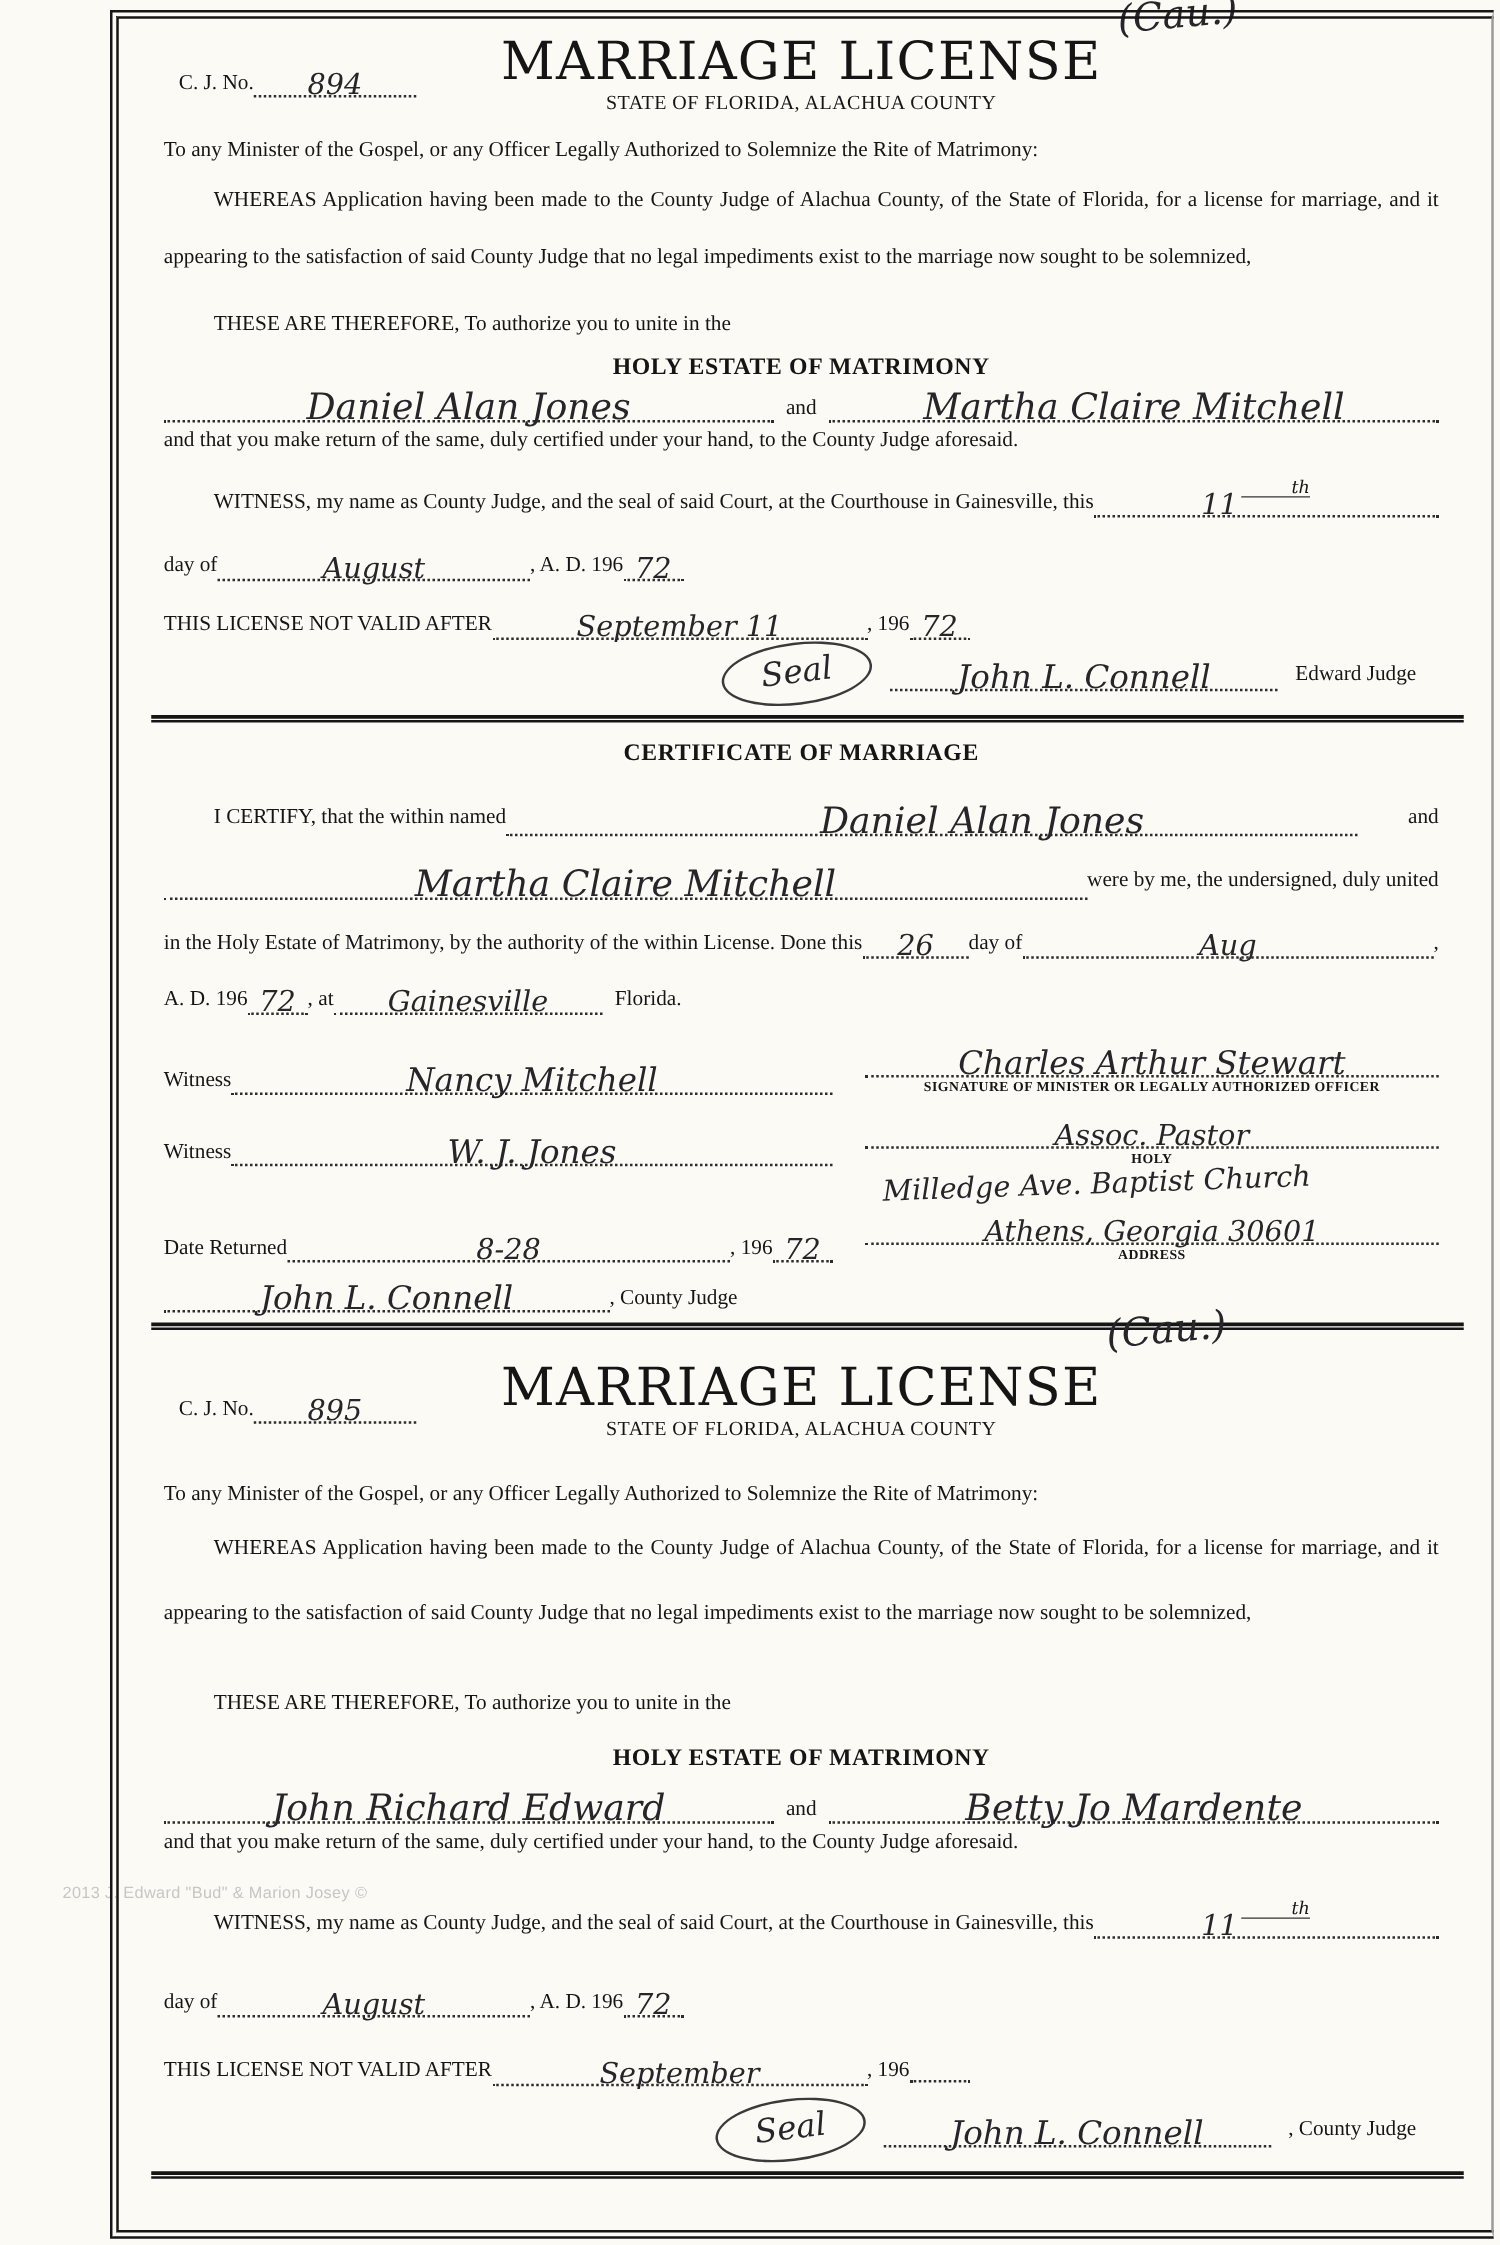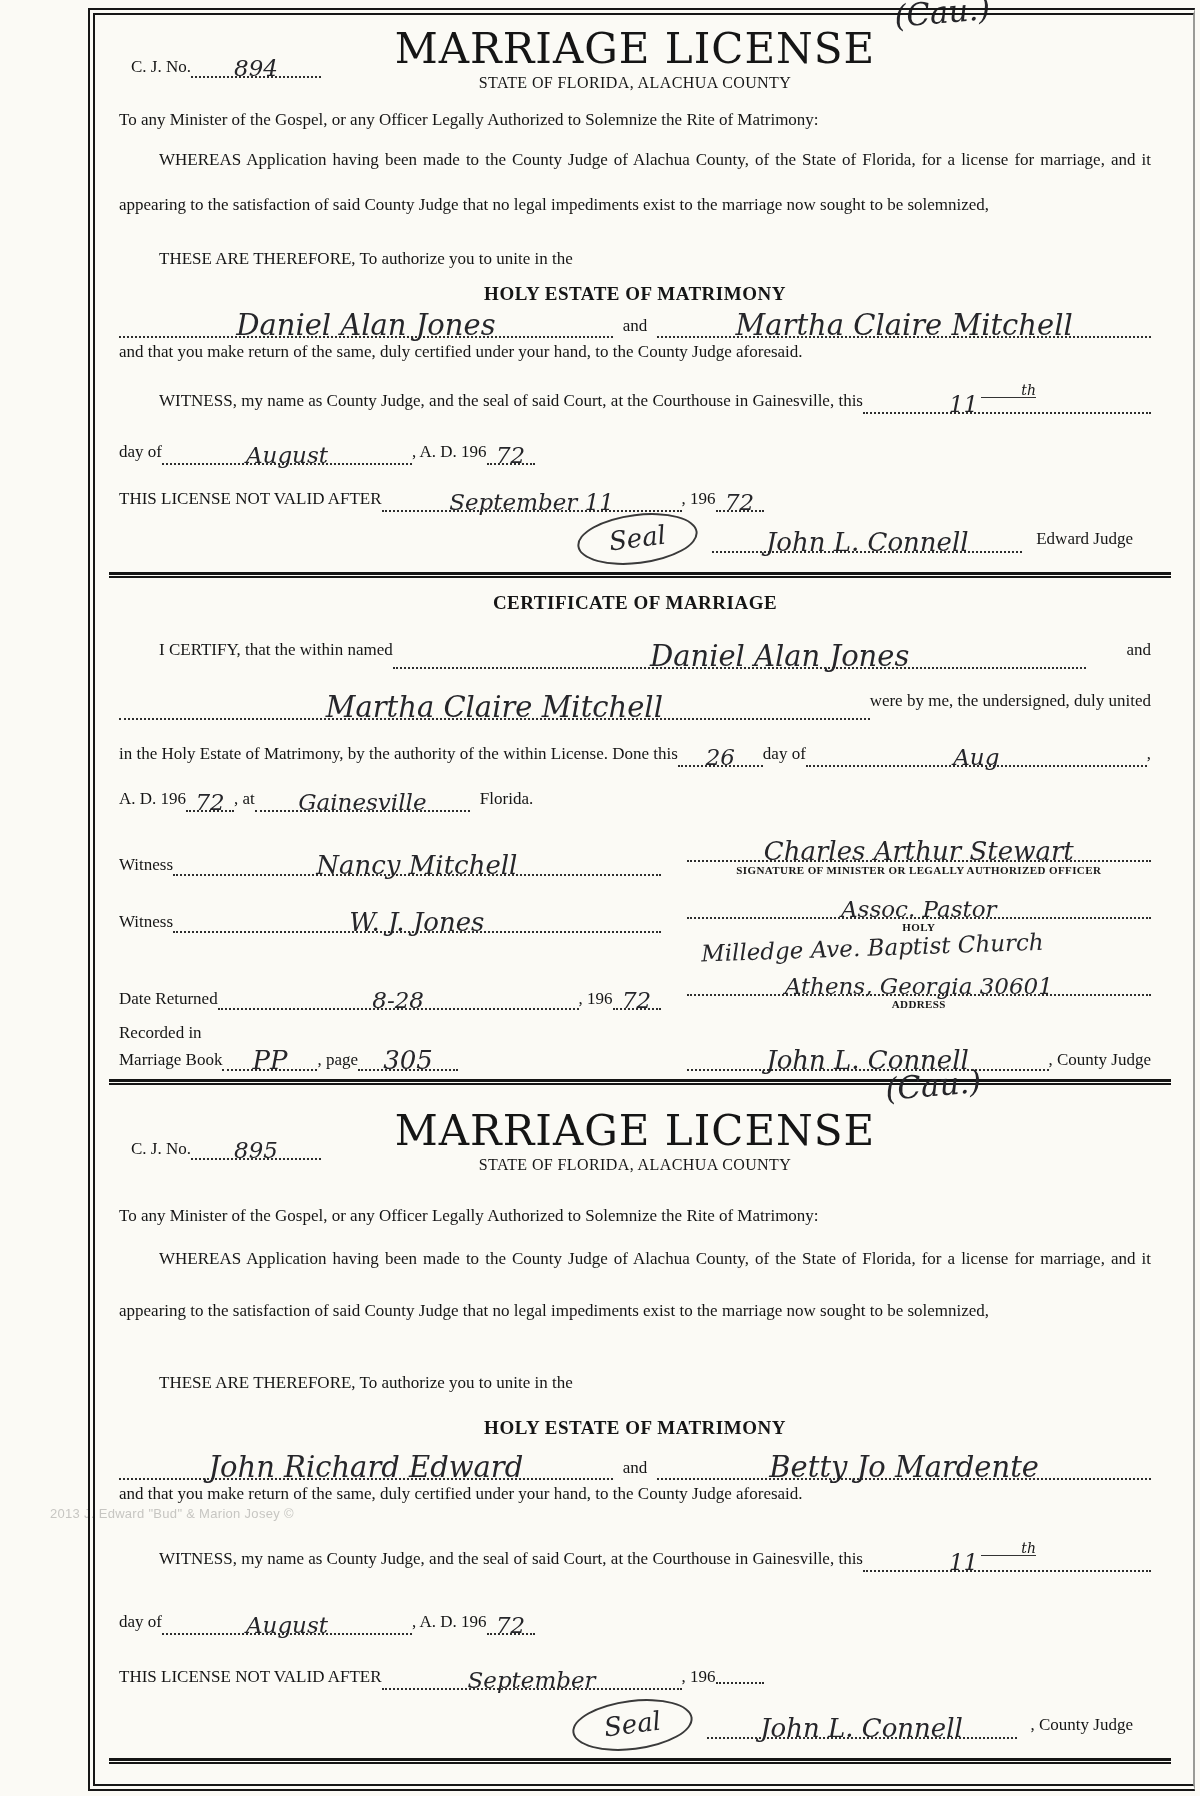--- a/index.html
+++ b/index.html
@@ -5,21 +5,21 @@
   * { margin:0; padding:0; box-sizing:border-box; }
   html,body { background:#d9d9d5; }
   .page {
     width:1200px; height:1796px; position:relative; margin:0 auto;
     background:#fbfaf5; color:#151515; overflow:hidden;
     font-family:"Liberation Serif","DejaVu Serif",serif;
   }
   .frame {
     position:absolute; top:8px; left:88px; right:5px; bottom:5px;
     border:7px double #161616; border-right:2px solid #9a9a96;
-    padding:6px 42px 4px 24px;
+    padding:6px 42px 4px 36px;
   }
   
   .body-line { font-size:17px; line-height:1.45; }
   .indent1 { text-indent:40px; }
   .just { text-align:justify; line-height:2.65; }
   .section-heading { text-align:center; font-size:19px; font-weight:bold; letter-spacing:.5px; }
   .doc-title { font-family:"DejaVu Serif",serif; font-size:42px; font-weight:400; letter-spacing:1px; line-height:1.05; }
   .doc-subtitle { font-size:16px; letter-spacing:.4px; margin-top:3px; }
   .hw {
     font-family:"DejaVu Serif",serif; font-style:italic; color:#26262a;
@@ -31,21 +31,21 @@
     display:inline-block; border-bottom:2px dotted #2d2d2d;
     text-align:center; vertical-align:baseline; line-height:1;
   }
   .fill .hw { display:inline-block; transform:translateY(4px); }
   .fill-grow { flex:1 1 auto; }
   .w-cj{width:130px;} .w-day{flex:1 1 auto; text-align:left; padding-left:6px;}
   .w-month{width:250px;} .w-nv{width:300px;} .w-year{width:48px;}
   .w-sig{width:310px;} .w-done{width:85px;} .w-dmonth{width:215px;}
   .w-place{width:215px;} .w-dret{width:190px;} .w-book{width:95px;} .w-page{width:100px;}
   sup.ord { font-size:14px; font-style:italic; font-family:"DejaVu Serif",serif; border-bottom:1px solid #333; margin-left:3px; transform:translateY(-6px); display:inline-block; }
-  .flexline { display:flex; align-items:flex-start; }
+  .flexline { display:flex; align-items:center; }
   .names-row { display:flex; align-items:baseline; gap:10px; font-size:17px; margin-top:2px; }
   .name-fill { flex:1.1; }
   .seal-oval {
     display:inline-block; border:2px solid #3a3a3a; border-radius:50%;
     padding:7px 30px 9px; transform:rotate(-7deg);
   }
   .sig-row { display:flex; align-items:center; justify-content:flex-end; gap:14px; padding-right:18px; margin-top:2px; }
   .rule { border:0; height:6px; border-top:3px solid #151515; border-bottom:2px solid #151515; margin:8px -20px 0 -10px; }
   
   .tc-row { display:flex; align-items:flex-end; }
@@ -211,29 +211,20 @@
           <span class="fill w-dret fill-grow"><span class="hw">8-28</span></span>
           <span>, 196</span>
           <span class="fill w-year"><span class="hw">72</span></span>
         </div>
         <div class="tc-right captioned">
           <span class="fill"><span class="hw">Athens, Georgia 30601</span></span>
           <div class="caption">ADDRESS</div>
         </div>
       </div>
       <div class="tc-row row-d">
-        <div class="tc-left recorded-block" style="display:block;">
-          <div>Recorded in</div>
-          <div class="recorded-line2">
-            <span>Marriage Book</span>
-            <span class="fill w-book"><span class="hw hw-md">PP</span></span>
-            <span>, page</span>
-            <span class="fill w-page"><span class="hw hw-md">305</span></span>
-          </div>
-        </div>
         <div class="tc-right judge-row">
           <span class="fill fill-grow"><span class="hw hw-md">John L. Connell</span></span>
           <span>, County Judge</span>
         </div>
       </div>
     </section>
 
     <hr class="rule">
     <div style="position:relative;">
       <div class="annotation" style="top:-18px; right:170px;">(Cau.)</div>

